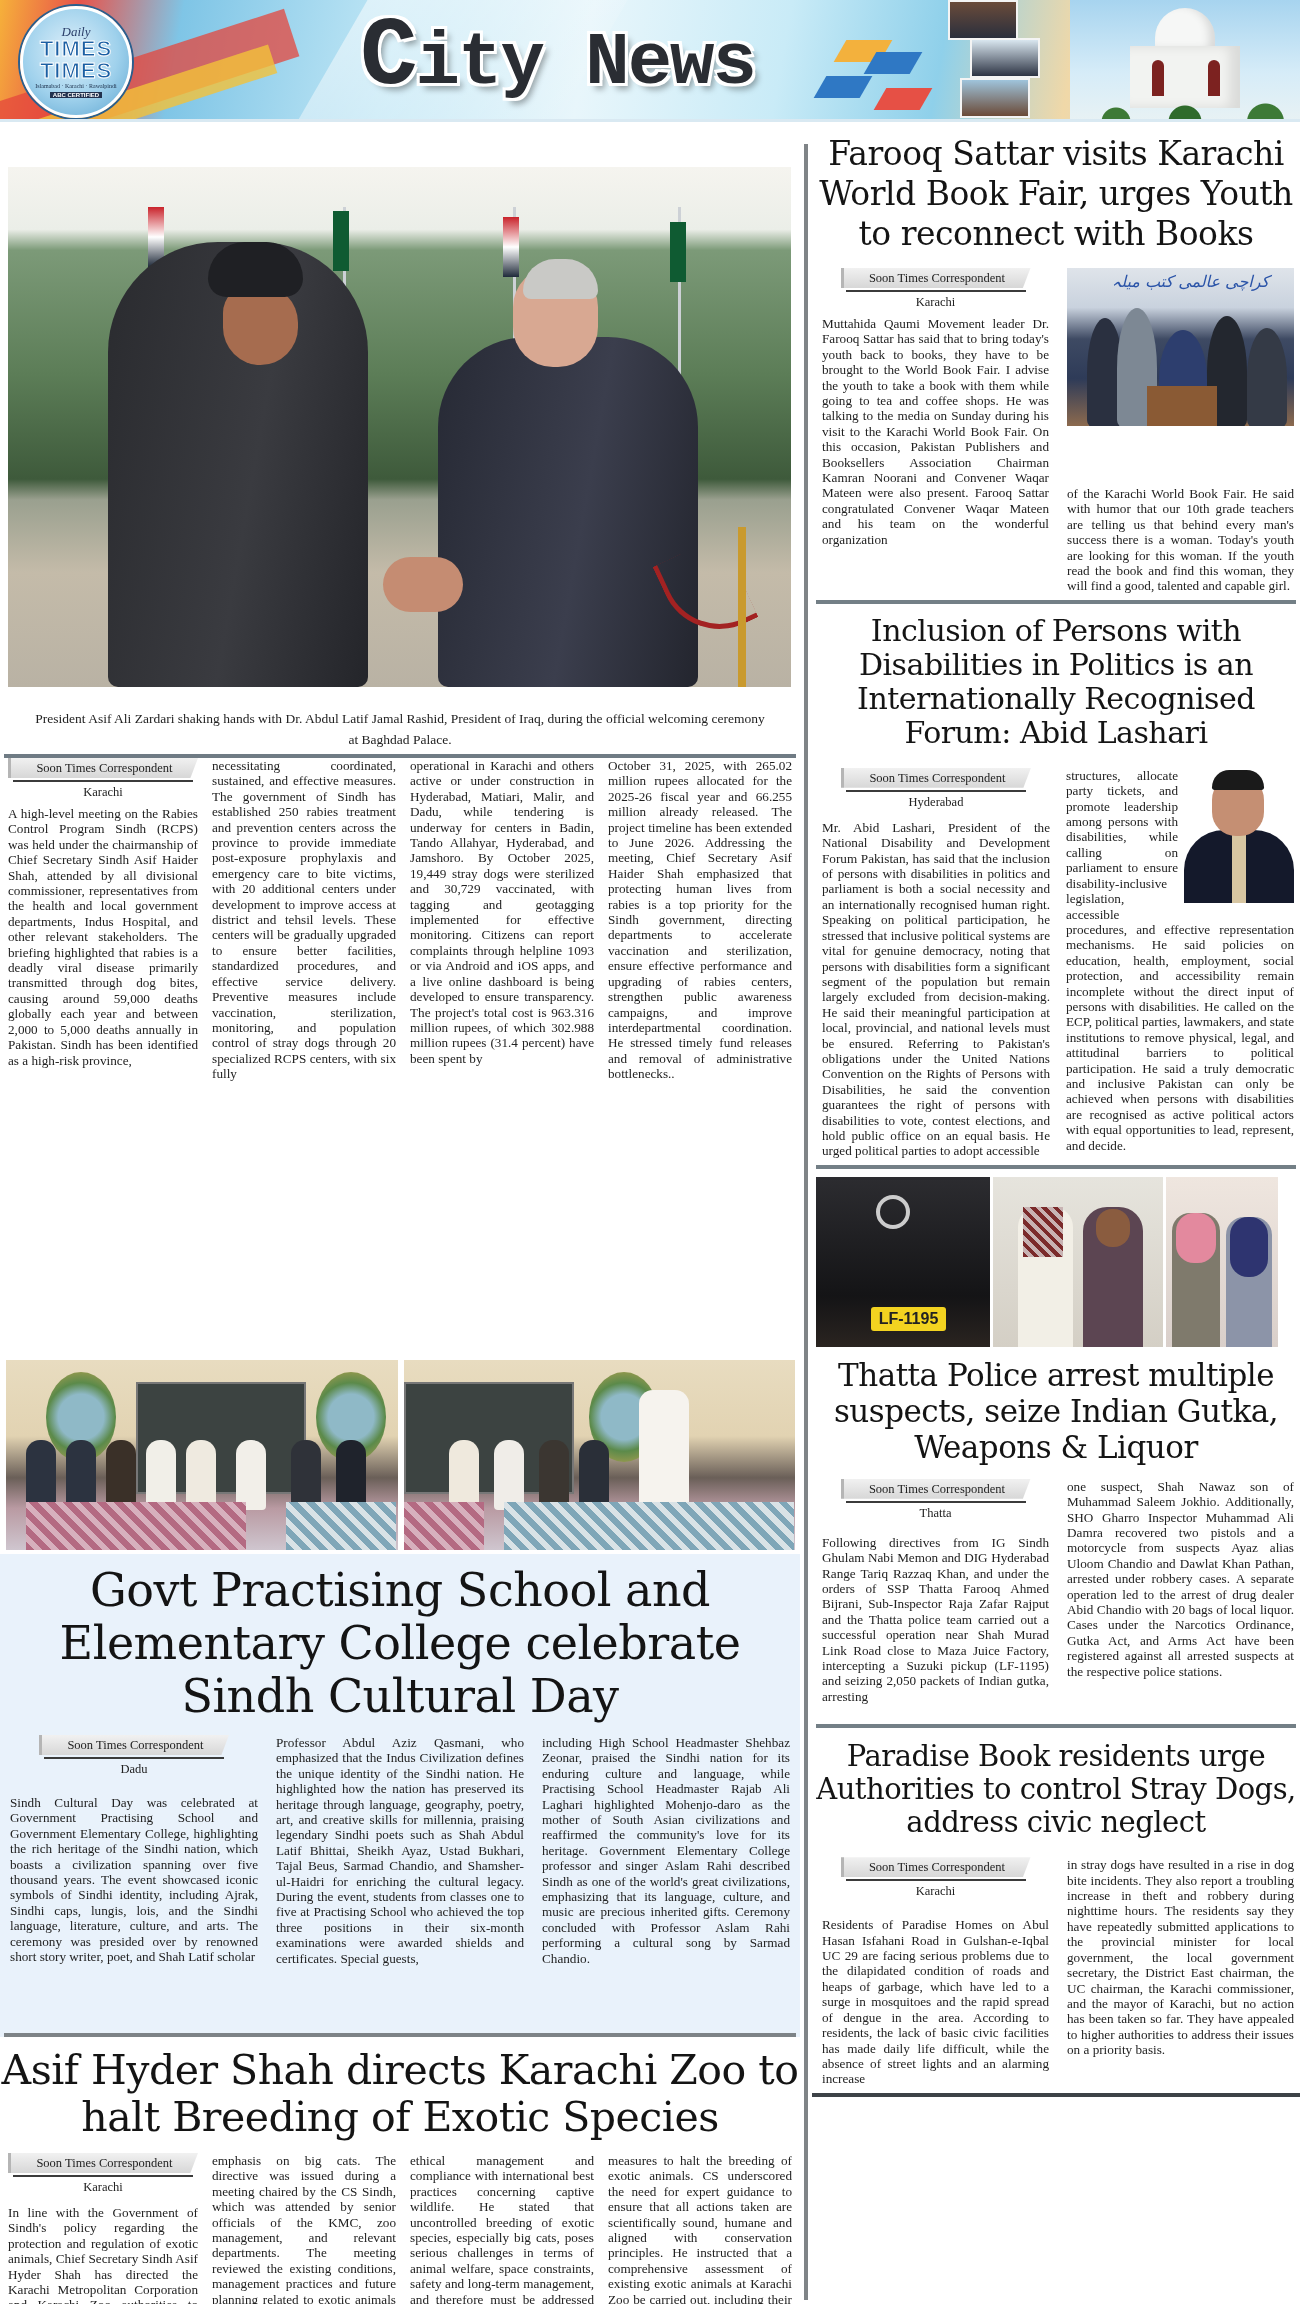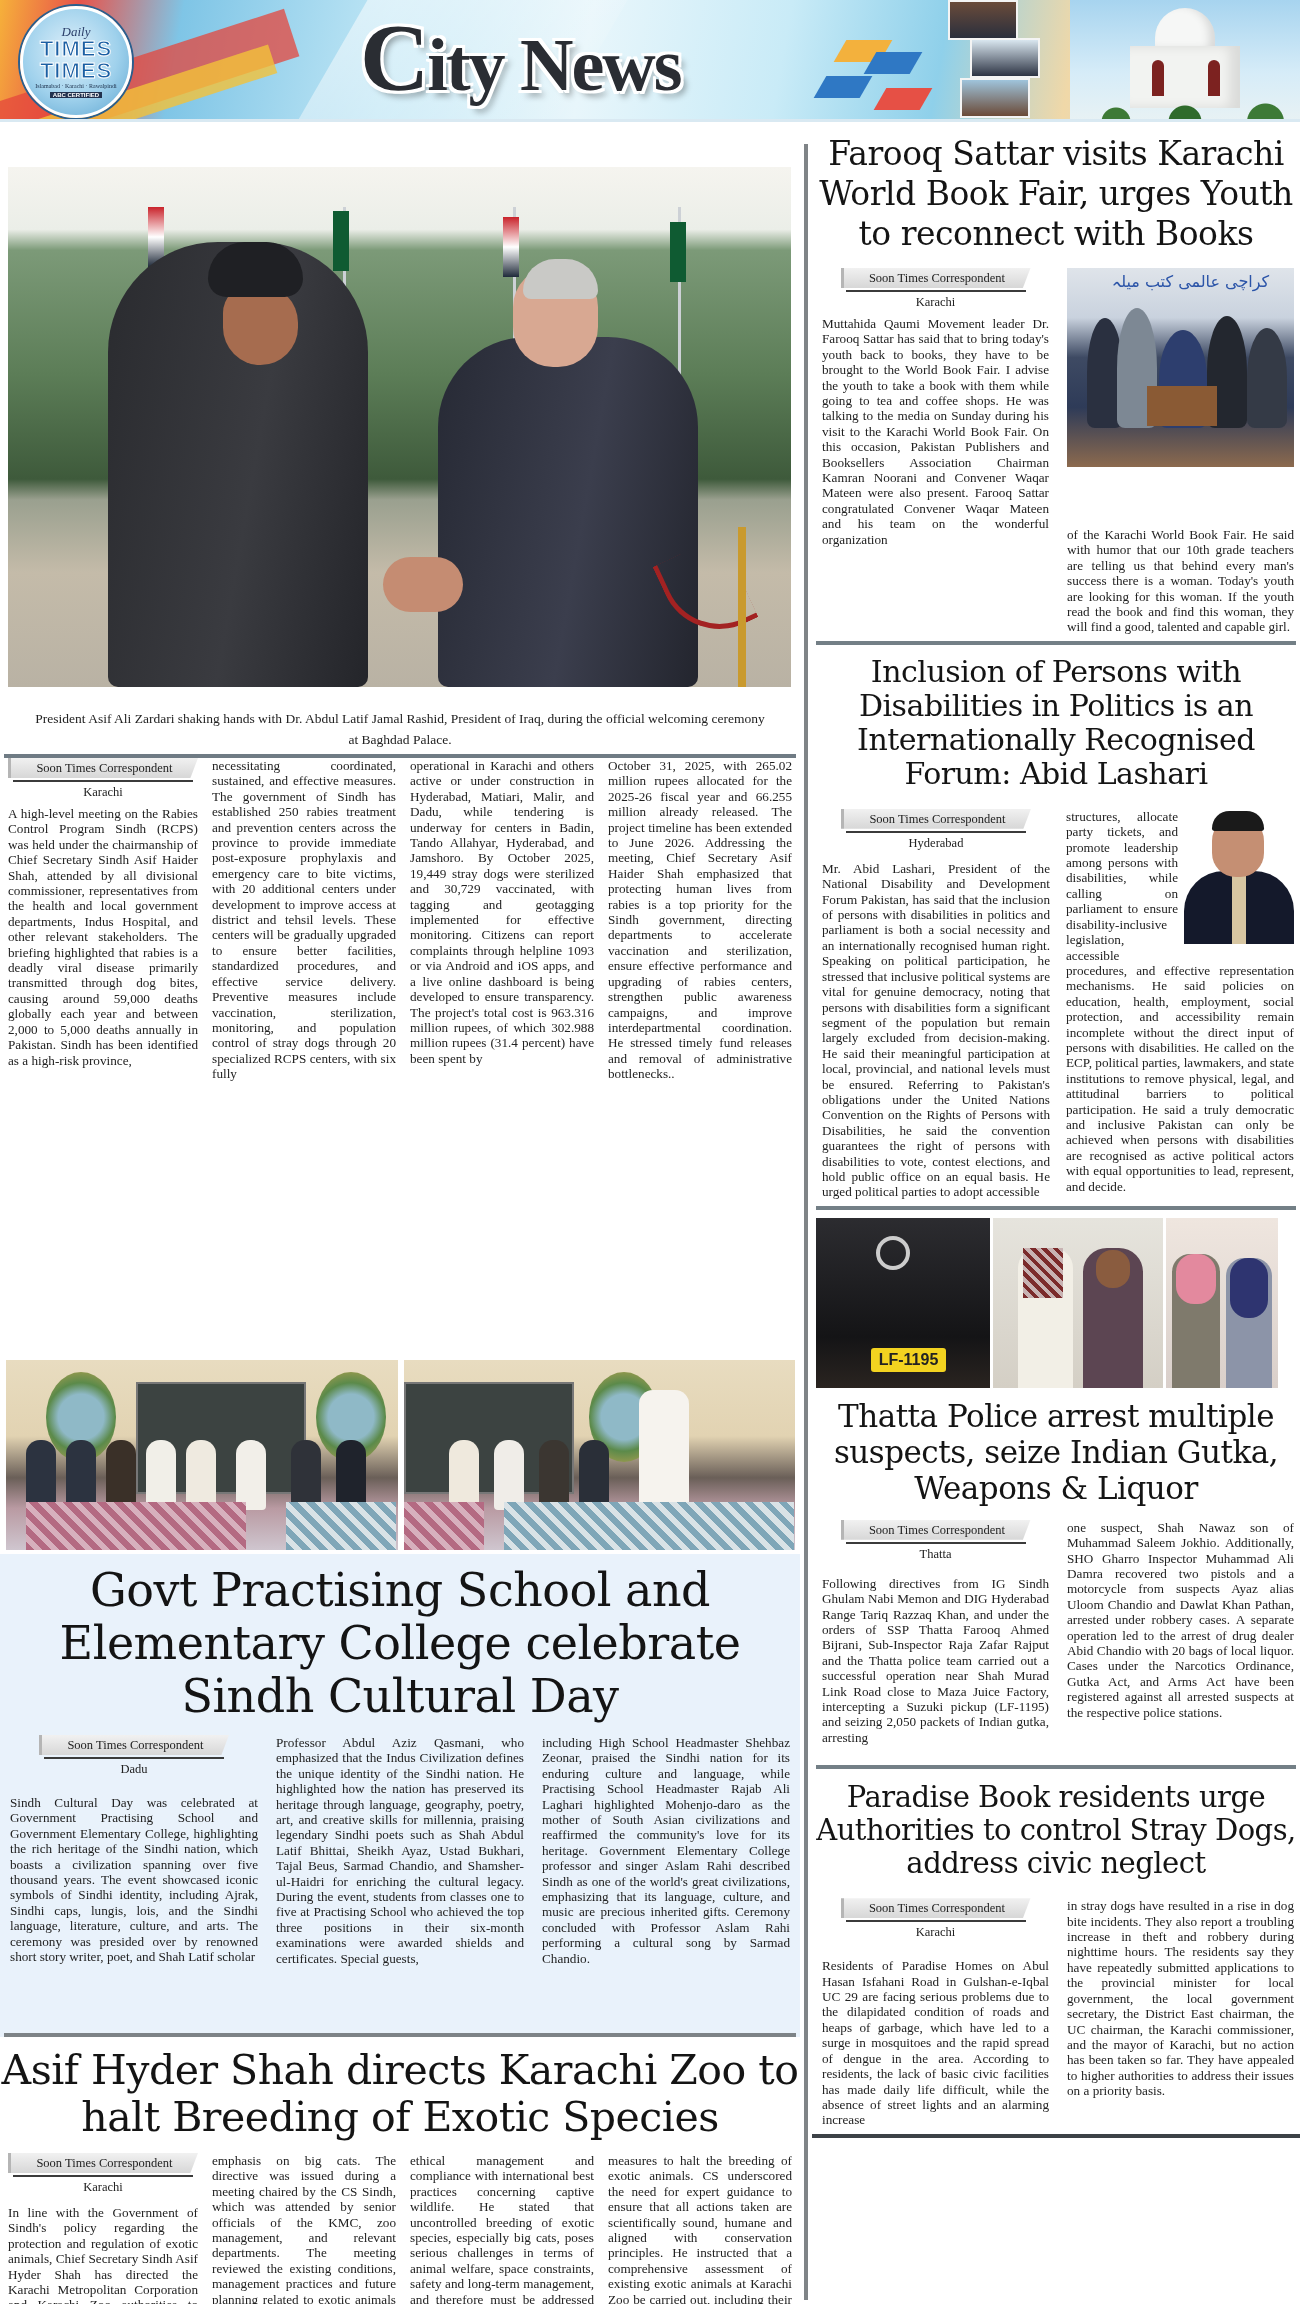--- a/index.html
+++ b/index.html
@@ -22,21 +22,21 @@
     background: radial-gradient(circle at 45% 40%, #dff0fa 0%, #9fd1ec 55%, #5aa3cf 100%);
     border: 3px solid #ffffff; box-shadow: 0 0 0 2px #2a5f8e;
     display:flex; flex-direction:column; align-items:center; justify-content:center; text-align:center;
   }
   .logo .daily { font-family:"Liberation Serif", serif; font-style:italic; font-size:13px; color:#2b3f6a; line-height:12px; }
   .logo .soon { font-family:"Liberation Sans", sans-serif; font-weight:bold; font-size:22px; color:#1b5fa3; line-height:22px; -webkit-text-stroke:1px #ffffff; letter-spacing:1px; }
   .logo .times { font-family:"Liberation Sans", sans-serif; font-weight:bold; font-size:22px; color:#1b5fa3; line-height:22px; -webkit-text-stroke:1px #ffffff; letter-spacing:1px; }
   .logo .tag { font-size:6px; color:#20344f; line-height:8px; }
   .logo .abc { font-family:"Liberation Sans", sans-serif; font-size:6px; font-weight:bold; color:#fff; background:#22324e; padding:0 3px; margin-top:2px; }
   .brand {
-    position:absolute; left:360px; top:8px; font-family:Liberation Serif, serif; font-weight:bold;
+    position:absolute; left:360px; top:8px; font-family:Liberation Mono, monospace; font-weight:bold;
     font-size:74px; letter-spacing:-2px; color:#2a2d33; line-height:100px;
     text-shadow: 3px 3px 0 #ffffff, -3px -3px 0 #ffffff, 3px -3px 0 #ffffff, -3px 3px 0 #ffffff, 5px 6px 6px rgba(0,0,0,.35);
   }
   .brand .c { font-size:96px; }
   .portraits { position:absolute; left:930px; top:0; width:140px; height:122px; }
   .portrait { position:absolute; width:70px; height:40px; background:linear-gradient(#6a4b3a,#2a2f3d); border:2px solid #f4f4f4; }
   .mausoleum { position:absolute; right:0; top:0; width:230px; height:122px; background:linear-gradient(#a7d4ef 0%, #d6ecf8 60%, #e8f2f4 100%); }
   .mausoleum .dome { position:absolute; left:85px; top:8px; width:60px; height:44px; background:#f6f7f6; border-radius:30px 30px 4px 4px; box-shadow: inset -6px -3px 8px rgba(0,0,0,.12); }
   .mausoleum .body { position:absolute; left:60px; top:46px; width:110px; height:62px; background:#f2f3f1; box-shadow: inset -10px 0 12px rgba(0,0,0,.10); }
   .mausoleum .arch { position:absolute; top:60px; width:12px; height:36px; background:#7c2220; border-radius:6px 6px 0 0; }
@@ -101,21 +101,21 @@
   .culture .bottom-rule { position:absolute; left:4px; right:4px; bottom:0; height:4px; background:#7d8387; }
 
   
   .zoo { position:absolute; left:0; top:1925px; width:800px; }
   .zoo .headline { font-size:41px; line-height:47px; margin-bottom:12px; }
   .zoo .cols { padding:0 8px; gap:14px; }
 
   
   .farooq .headline { font-size:33px; line-height:40px; margin:12px 0 14px; }
   .farooq-grid { display:grid; grid-template-columns: 1fr 1fr; column-gap:18px; padding:0 6px 0 10px; }
-  .book-photo { height:199px; background:linear-gradient(#dfe4ea 0%, #c9d2de 25%, #3e4a63 45%, #2e3b58 70%, #8c6a4e 100%); position:relative; overflow:hidden; margin-bottom:16px; }
+  .book-photo { height:158px; background:linear-gradient(#dfe4ea 0%, #c9d2de 25%, #3e4a63 45%, #2e3b58 70%, #8c6a4e 100%); position:relative; overflow:hidden; margin-bottom:16px;font-style:italic; }
   .book-photo .banner-text { position:absolute; top:4px; left:40px; right:20px; text-align:center; font-family:"DejaVu Sans", sans-serif; font-size:16px; color:#2b54a8; }
   .person { position:absolute; border-radius:50% 50% 8px 8px; }
   .right-rule { height:4px; background:#737f86; margin:6px 4px 0 4px; }
   .lashari .headline { font-size:30px; line-height:34px; margin:10px 0 18px; }
   .lashari-grid { display:grid; grid-template-columns: 1fr 1fr; column-gap:16px; padding:0 6px 0 10px; }
   .lashari-photo { float:right; width:110px; height:135px; background:linear-gradient(#ffffff 0%, #ffffff 100%); position:relative; margin:0 0 4px 6px; }
   .lashari-photo .head { position:absolute; left:28px; top:6px; width:52px; height:62px; background:#c58f73; border-radius:26px 26px 24px 24px; }
   .lashari-photo .hair { position:absolute; left:28px; top:2px; width:52px; height:20px; background:#1a1a1a; border-radius:26px 26px 4px 4px; }
   .lashari-photo .suit { position:absolute; left:0; top:62px; width:110px; height:73px; background:#14192b; border-radius:40px 40px 0 0; }
   .lashari-photo .tie { position:absolute; left:48px; top:66px; width:14px; height:69px; background:#d7c6a2; }

